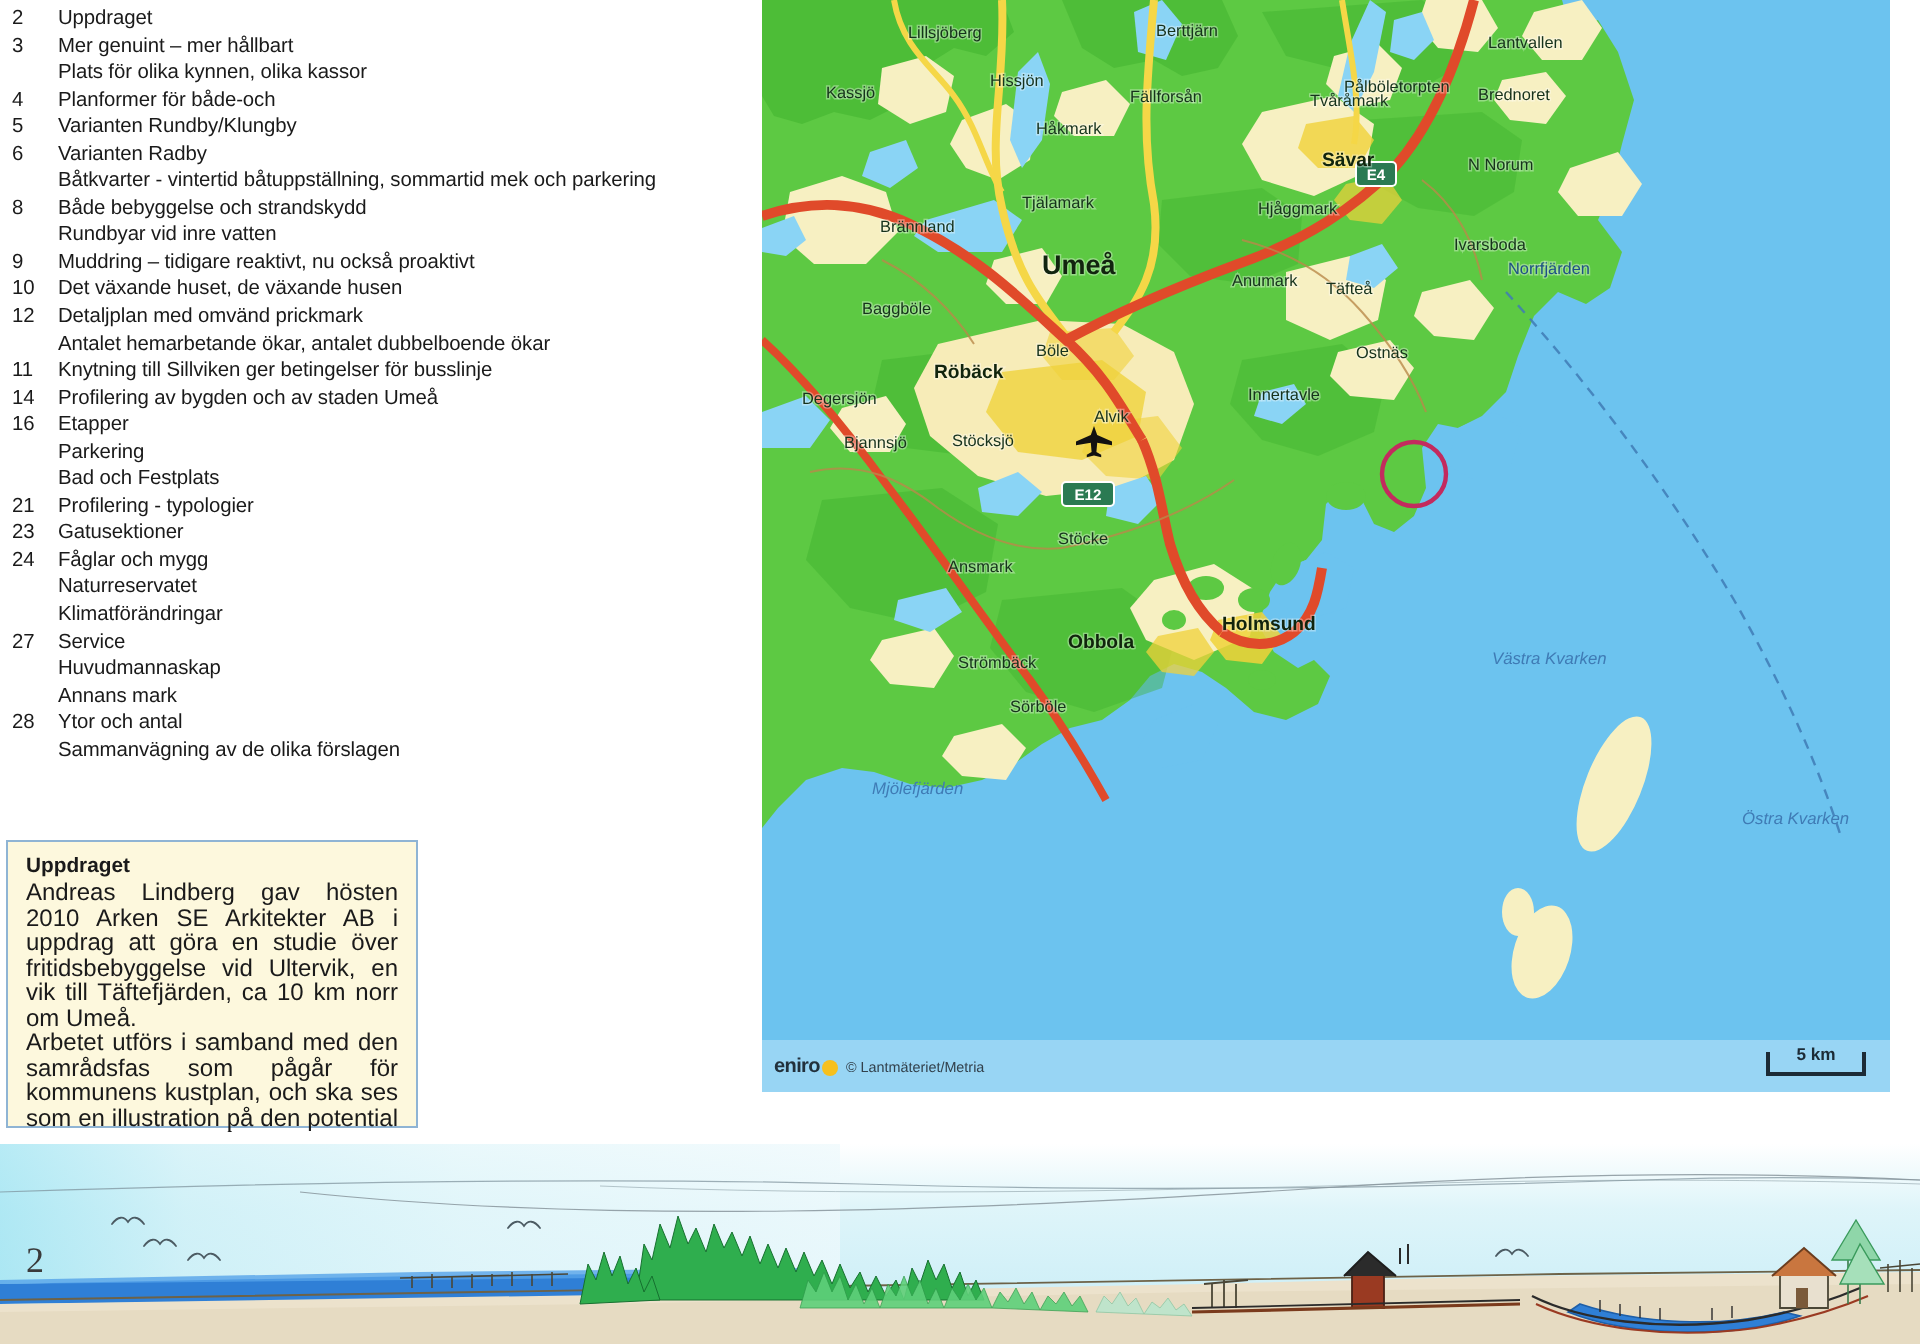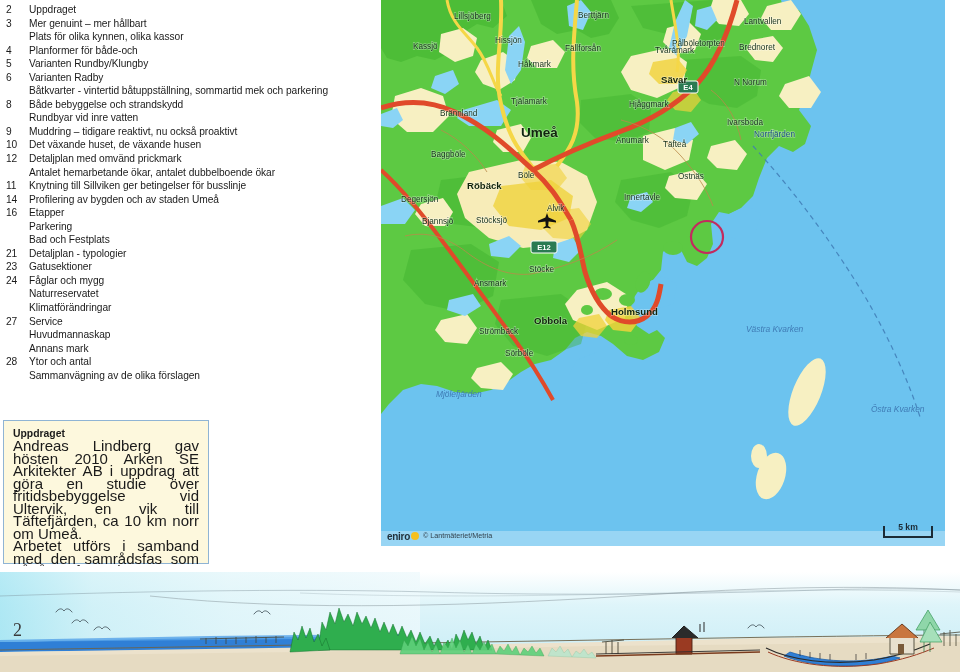--- a/index.html
+++ b/index.html
@@ -56,21 +56,21 @@
     box-sizing: border-box;
     padding: 6px 9px 5px 9px;
   }
   #uppdraget-box .ub-title {
     font-size: 10.4px;
     font-weight: bold;
     line-height: 13px;
     margin-bottom: 0px;
   }
   #uppdraget-box .ub-para {
-    font-size: 15px;
+    font-size: 12px;
     line-height: 12.55px;
     text-align: justify;
     margin: 0;
     hyphens: manual;
   }
 
   
   #map {
     position: absolute;
     left: 381px;
@@ -110,23 +110,24 @@
     font-size: 8.4px;
     font-style: italic;
     stroke: none;
   }
 
   #enviro-bar {
     position: absolute;
     left: 0px;
     bottom: 0px;
     width: 564px;
-    height: 15px;
+    height: 26px;
     background: rgba(255,255,255,0.30);
     display: flex;
+    align-items: center;
     padding-left: 6px;
     box-sizing: border-box;
   }
   #enviro-bar .eniro {
     font-size: 10px;
     font-weight: bold;
     color: #22313c;
     letter-spacing: -0.3px;
   }
   #enviro-bar .eniro-dot {
@@ -261,21 +262,21 @@
     <div class="toc-row">
       <span class="toc-num"></span>
       <span class="toc-label">Parkering</span>
     </div>
     <div class="toc-row">
       <span class="toc-num"></span>
       <span class="toc-label">Bad och Festplats</span>
     </div>
     <div class="toc-row">
       <span class="toc-num">21</span>
-      <span class="toc-label">Detaljplan - typologier</span>
+      <span class="toc-label">Profilering - typologier</span>
     </div>
     <div class="toc-row">
       <span class="toc-num">23</span>
       <span class="toc-label">Gatusektioner</span>
     </div>
     <div class="toc-row">
       <span class="toc-num">24</span>
       <span class="toc-label">Fåglar och mygg</span>
     </div>
     <div class="toc-row">

